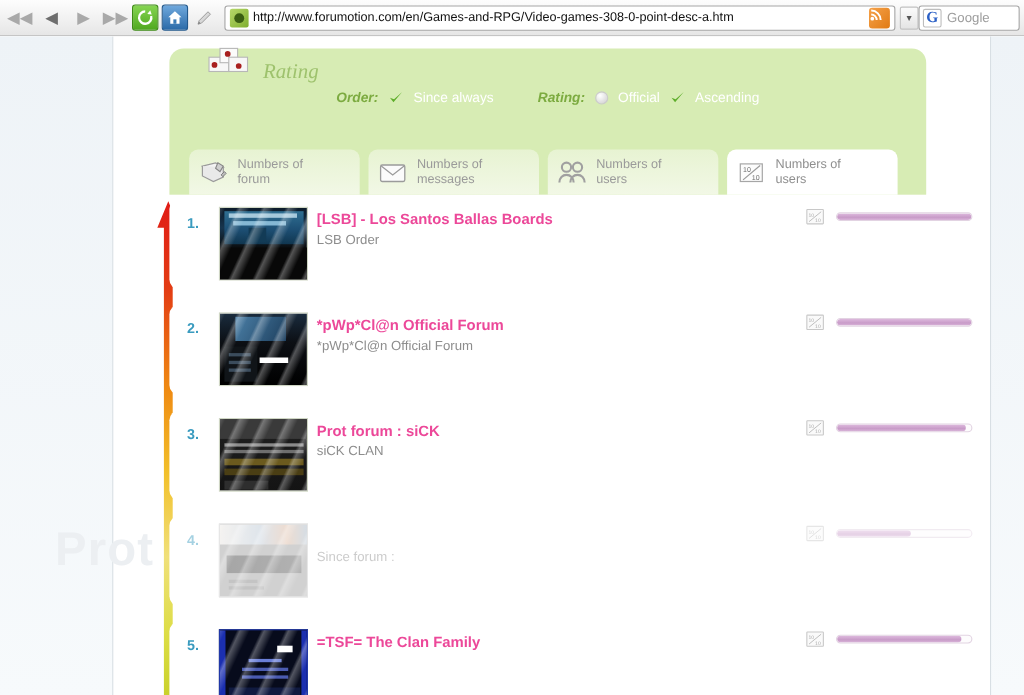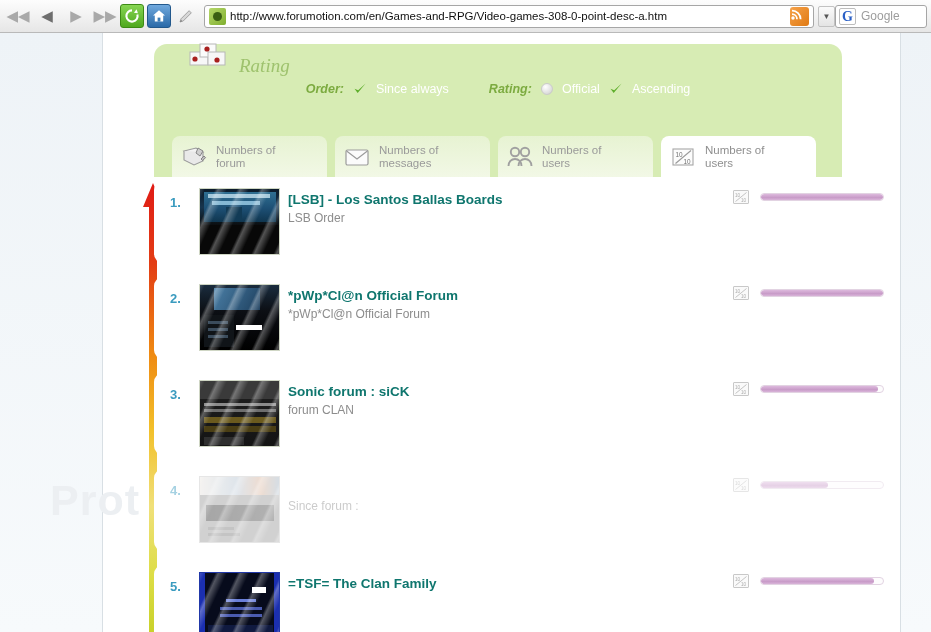--- a/index.html
+++ b/index.html
@@ -198,21 +198,21 @@
     background:
       repeating-linear-gradient(115deg,
         rgba(255,255,255,0.00) 0px,
         rgba(255,255,255,0.00) 9px,
         rgba(255,255,255,0.30) 12px,
         rgba(255,255,255,0.00) 20px);
     pointer-events:none;
   }
   .f-title {
     position:absolute; left:134px; top:11px;
-    font-size:13.5px; font-weight:bold; color:#0f766e;
+    font-size:13.5px; font-weight:bold; color:#ec4899;
     white-space:nowrap;
   }
   .f-desc {
     position:absolute; left:134px; top:30px;
     font-size:12px; color:#8d8d8d; white-space:nowrap;
   }
   .pts-ico {
     position:absolute; left:579px; top:9px;
     width:16px;height:14px;
     border:1px solid #c8c8c8; background:#fafafa; border-radius:1px;
@@ -462,22 +462,22 @@
         <div class="rank">3.</div>
         <div class="thumb" style="background:linear-gradient(to bottom,#2b2b2b 0%, #1c1c1c 30%, #141414 100%);">
           <div style="position:absolute;left:0;top:0;width:81px;height:18px;background:#3a3a3a;"></div>
           <div style="position:absolute;left:4px;top:22px;width:72px;height:3px;background:#8a8a8a;"></div>
           <div style="position:absolute;left:4px;top:28px;width:72px;height:3px;background:#6e6e6e;"></div>
           <div style="position:absolute;left:4px;top:36px;width:72px;height:6px;background:#6b5a1e;"></div>
           <div style="position:absolute;left:4px;top:45px;width:72px;height:6px;background:#4a3e14;"></div>
           <div style="position:absolute;left:4px;top:56px;width:40px;height:8px;background:#2e2e2e;"></div>
           <div class="sheen"></div>
         </div>
-        <div class="f-title">Sonic forum : siCK</div>
-        <div class="f-desc">forum CLAN</div>
+        <div class="f-title">Prot forum : siCK</div>
+        <div class="f-desc">siCK CLAN</div>
         <div class="pts-ico">
           <svg width="14" height="12" viewBox="0 0 14 12" aria-hidden="true">
             <path d="M1.5 10.5L12.5 1.5" stroke="#bdbdbd" stroke-width="0.9"></path>
             <text x="1" y="6" font-family="Liberation Sans, sans-serif" font-size="4.6" fill="#acacac">10</text>
             <text x="7" y="11" font-family="Liberation Sans, sans-serif" font-size="4.6" fill="#acacac">10</text>
           </svg>
         </div>
         <div class="bar-track">
           <div class="bar-fill" style="width:96%"></div>
         </div>

